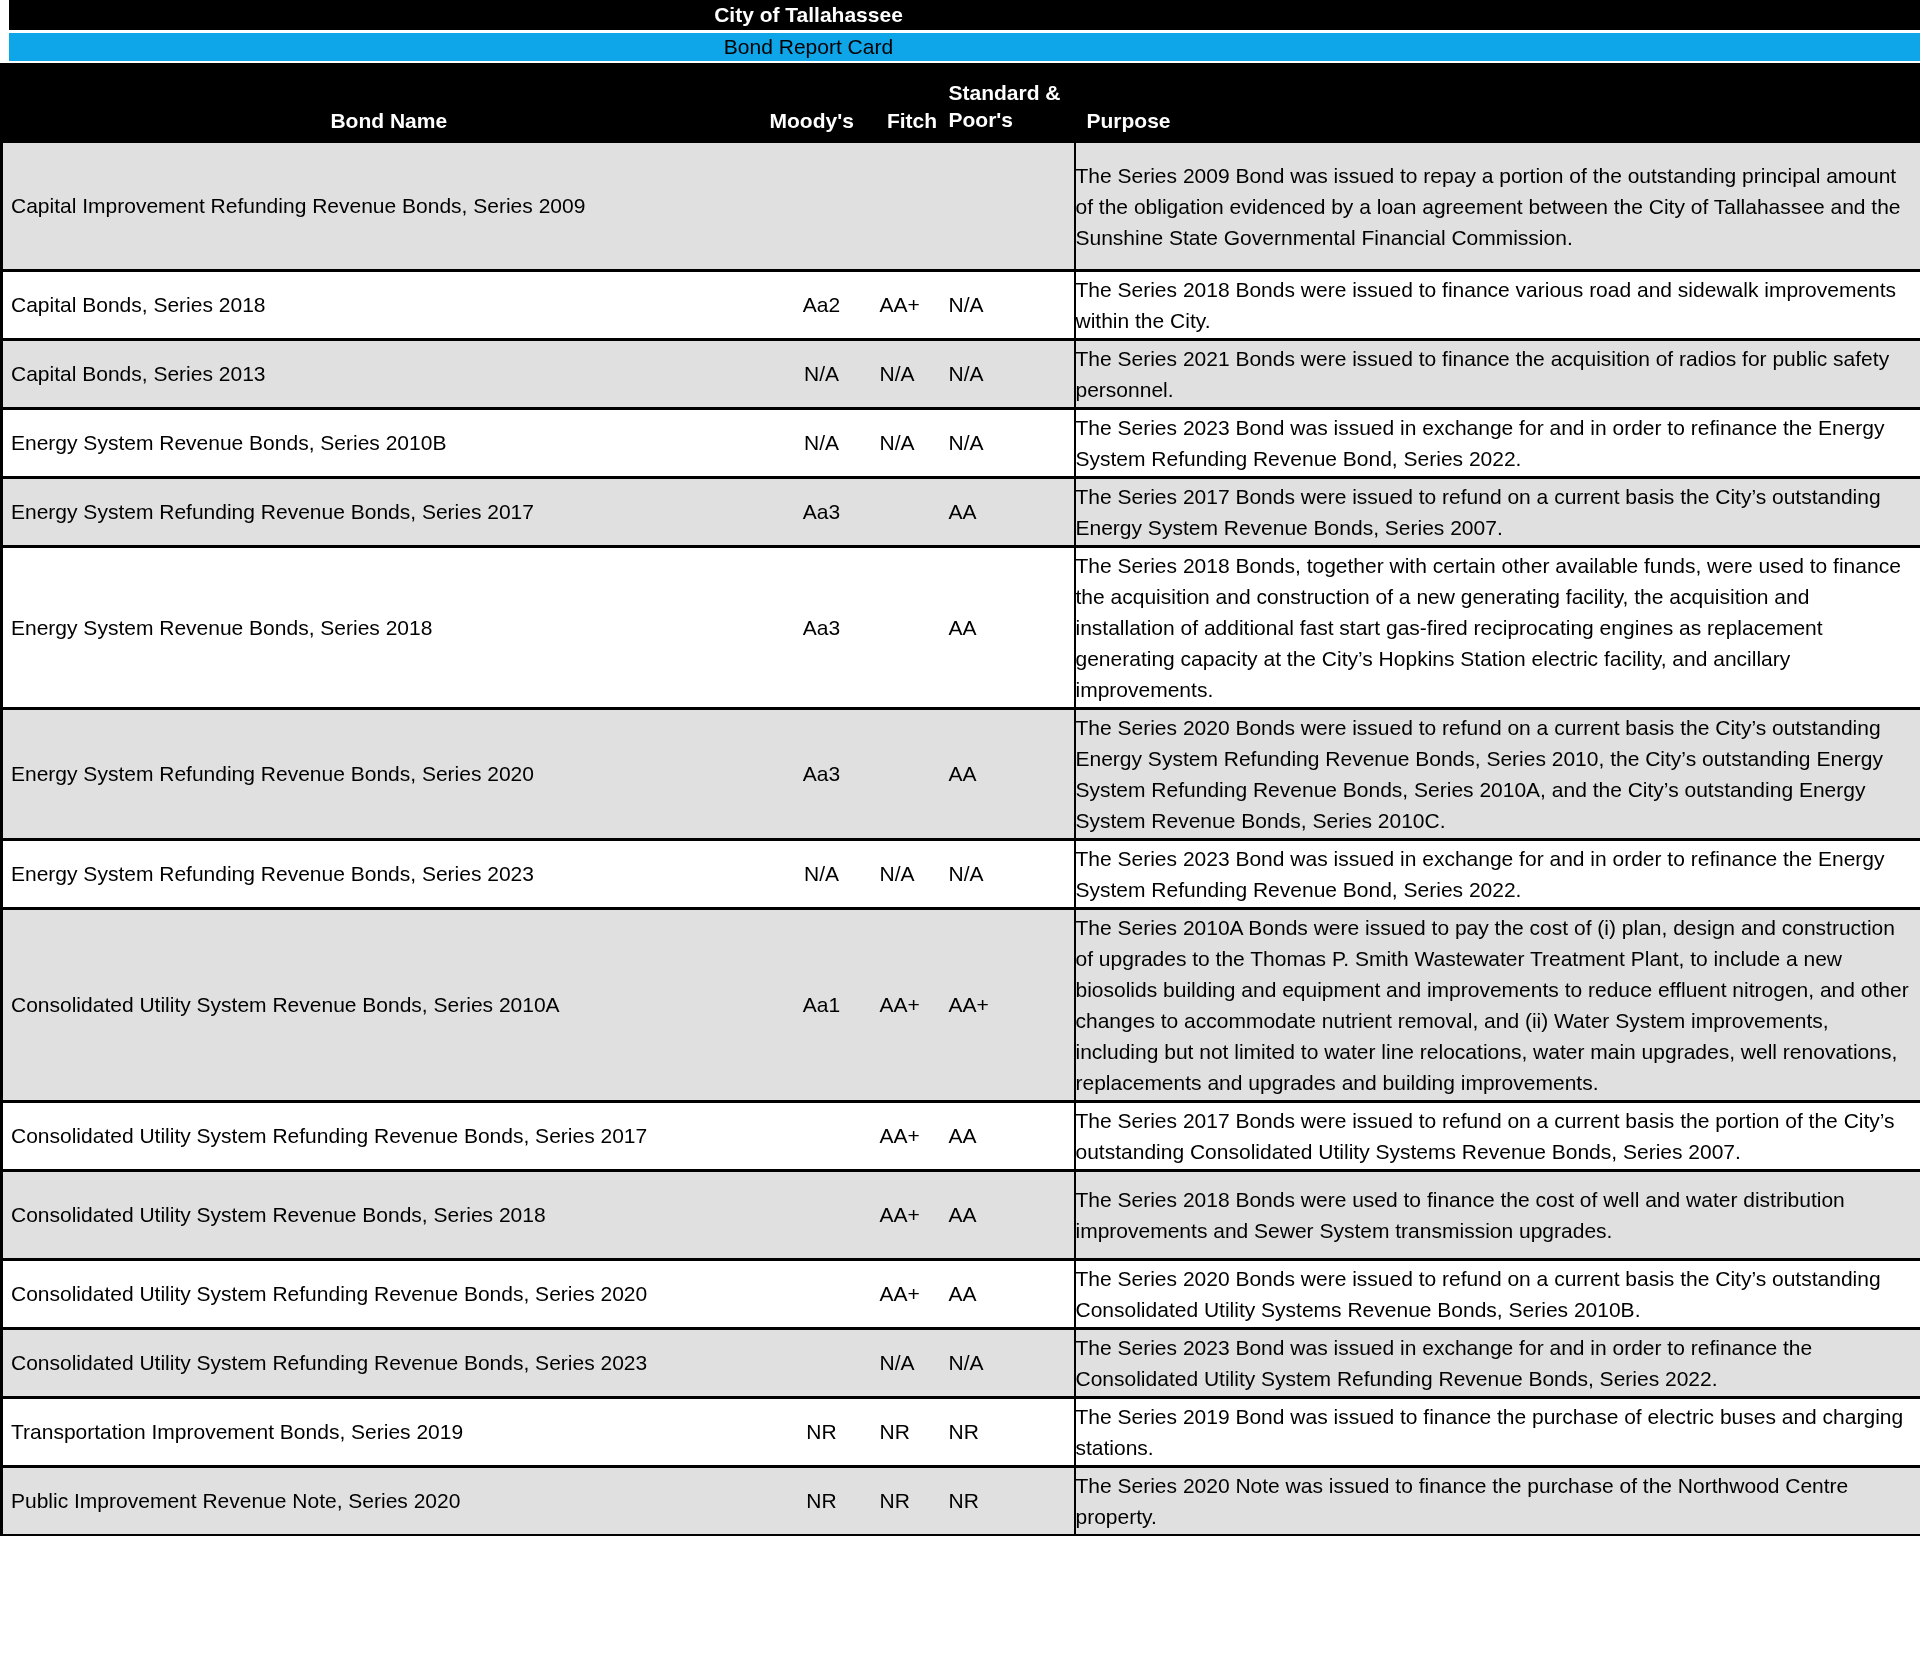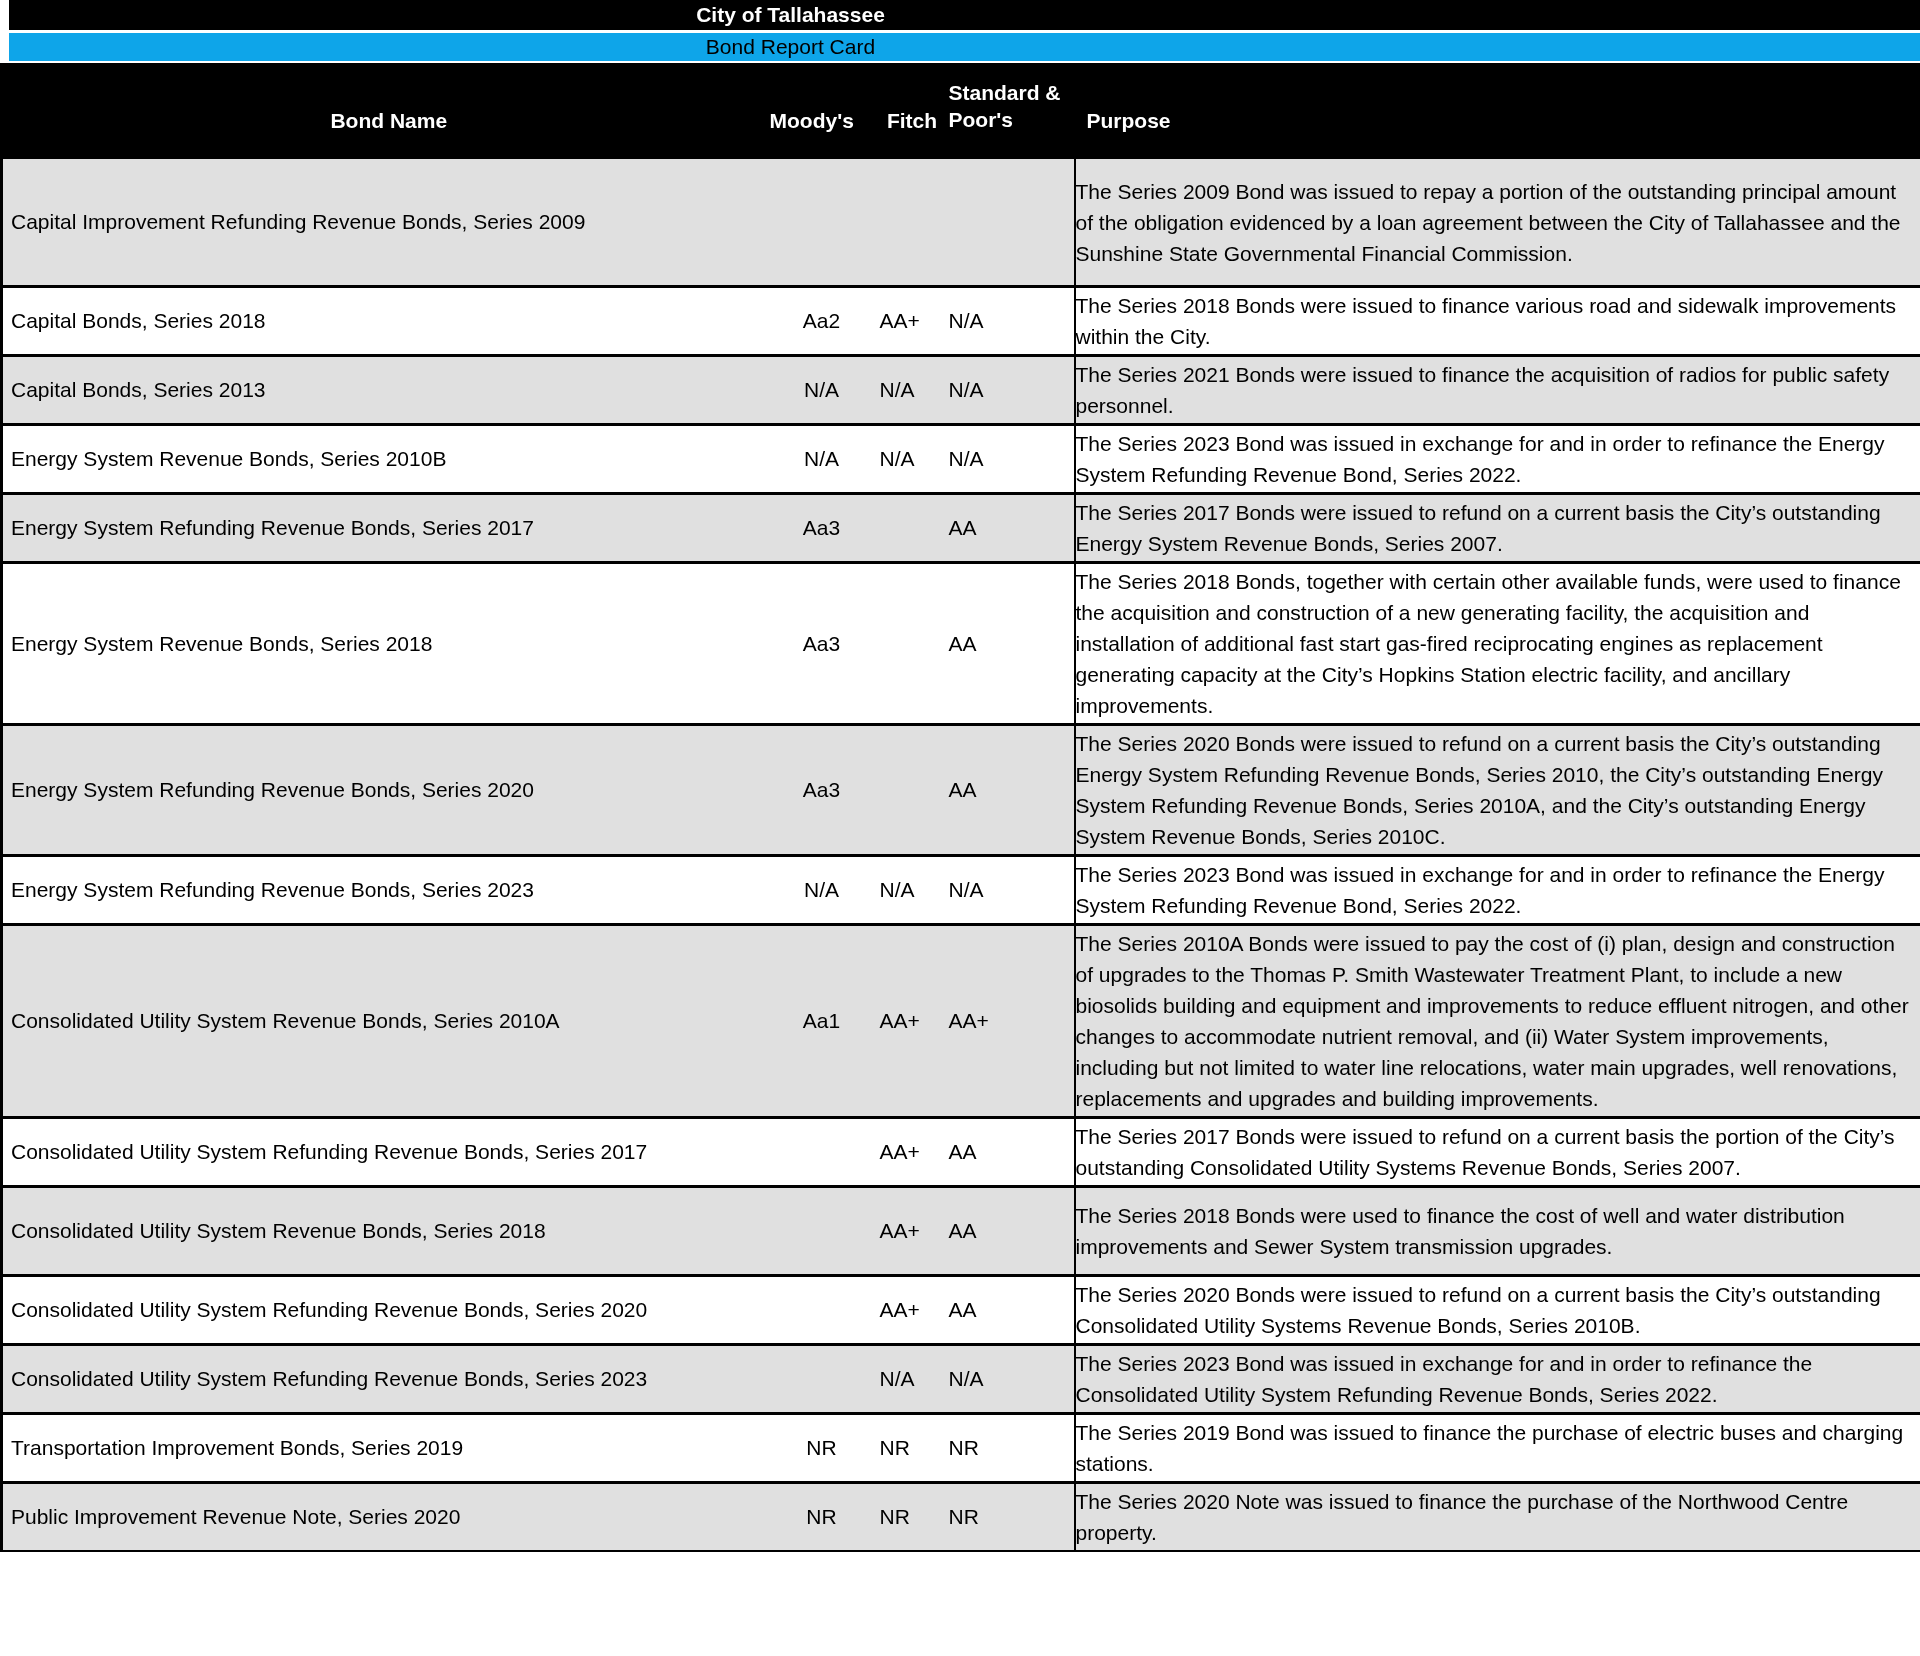--- a/index.html
+++ b/index.html
@@ -30,20 +30,21 @@
     background: #0ea5e9;
     color: #000000;
     font-size: 21px;
     line-height: 28px;
     border-top: 3px solid #ffffff;
     border-bottom: 2px solid #ffffff;
   }
   .titlebar-inner {
     width: 1563px;
     text-align: center;
+    padding-left: 18px;
   }
 
   
   table {
     border-collapse: collapse;
     table-layout: fixed;
     width: 1920px;
     border-left: 3px solid #000000;
     border-right: 2px solid #000000;
   }
@@ -54,21 +55,21 @@
   col.c-purpose { width: 847px; }
 
   thead th {
     background: #000000;
     color: #ffffff;
     font-weight: bold;
     font-size: 21px;
     text-align: left;
     vertical-align: bottom;
     height: 70px;
-    padding: 0 0 23px 0;
+    padding: 0 0 7px 0;
   }
   th.h-name    { padding-left: 8px; text-align: center; }
   th.h-moodys  { padding-left: 3px; margin-top: 29px; }
   th.h-fitch   { padding-left: 5px; text-align: center; }
   th.h-sp      { padding-left: 4px; }
   th.h-purpose { padding-left: 12px; }
   th .two-line div { line-height: 27px; }
 
   tbody td {
     border-top: 3px solid #000000;

